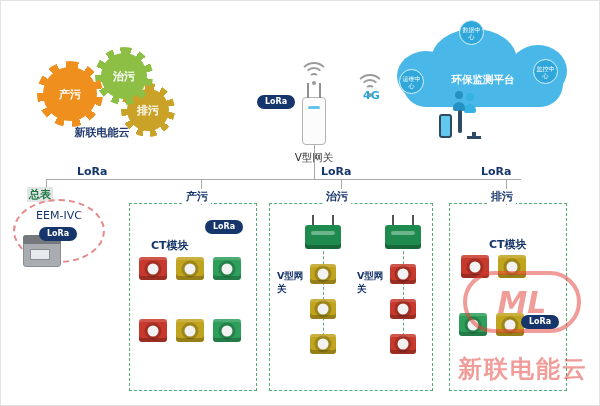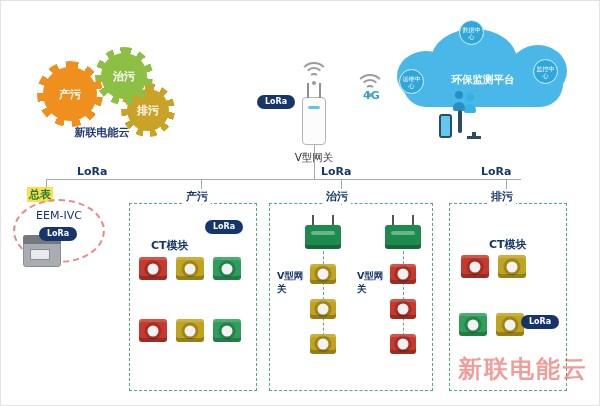--- a/index.html
+++ b/index.html
@@ -74,21 +74,21 @@
   .vline{position:absolute;background:#a8a8a8;width:1px;}
   .bus-lora{position:absolute;font-size:11px;font-weight:bold;color:#16366b;background:#fff;padding:0 2px;}
 
   
   .zone{position:absolute;border:1.5px dashed #53ad74;}
   .sec-title{position:absolute;background:#fff;padding:0 3px;color:#16366b;font-weight:bold;font-size:11px;z-index:2;}
   .mod-label{position:absolute;color:#16366b;font-weight:bold;font-size:11px;margin-top:16px;}
 
   
   .meter-zone{left:12px;top:198px;width:92px;height:64px;border:2px dashed #e58b8b;border-radius:50%;}
-  .meter-label{left:26px;top:186px;font-size:11px;font-weight:bold;color:#1f7a46;background:#fde047;padding:0 2px;}
+  .meter-label{left:26px;top:186px;font-size:11px;font-weight:bold;color:#1f7a46;background:#e5e5e5;padding:0 2px;}
   .meter-model{left:12px;top:208px;width:92px;text-align:center;font-size:11px;font-weight:normal;color:#16366b;}
   .meter-dev{left:22px;top:234px;width:38px;height:32px;background:#a9adb2;border:1px solid #8a8e93;border-radius:3px;z-index:1;}
   .meter-dev::before{content:"";position:absolute;left:-1px;right:-1px;top:-1px;height:9px;background:#75797e;border-radius:3px 3px 0 0;}
   .meter-dev::after{content:"";position:absolute;left:6px;top:13px;width:18px;height:9px;background:#e6eaec;border:1px solid #8a8e93;}
 
   
   .ct{width:28px;height:23px;border-radius:3px;position:relative;background:var(--c);
       box-shadow:inset 0 -4px 0 rgba(0,0,0,.22), inset 0 3px 0 rgba(255,255,255,.15);}
   .ct::before{content:"";position:absolute;left:50%;top:50%;transform:translate(-50%,-50%);
       width:11px;height:11px;background:#f2f2f2;border-radius:50%;box-shadow:0 0 0 3px rgba(0,0,0,.18);}
@@ -238,16 +238,19 @@
       <div class="ct ct-red"></div>
       <div class="ct ct-yellow"></div>
     </div>
   <div class="ct-row" style="left:458px;top:312px;">
       <div class="ct ct-green"></div>
       <div class="ct ct-yellow"></div>
     </div>
   <div class="lora" style="left:520px;top:314px;">LoRa</div>
 
   <div class="abs wm">
+    <div class="wcloud">
+        <span>ML</span>
+      </div>
     <div class="wbrand">新联电能云</div>
   </div>
 
 </div>
 
 </body></html>

